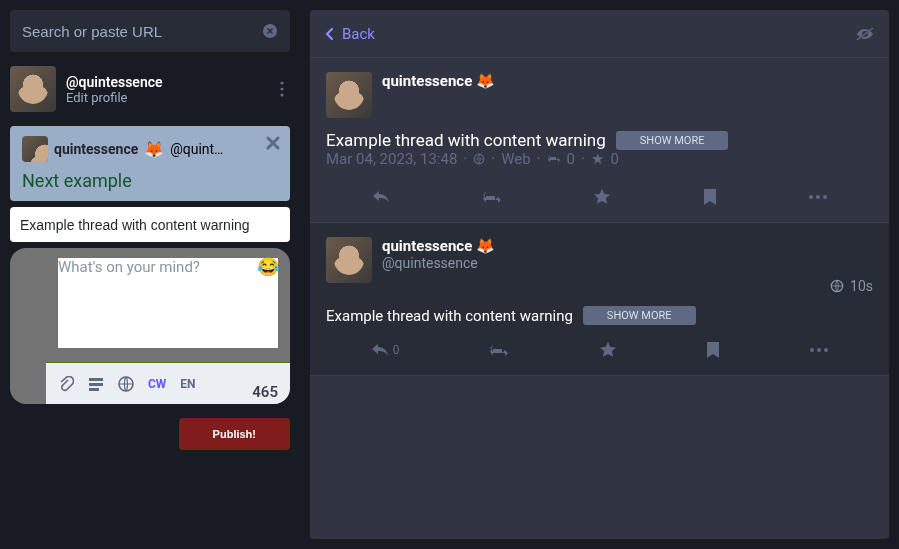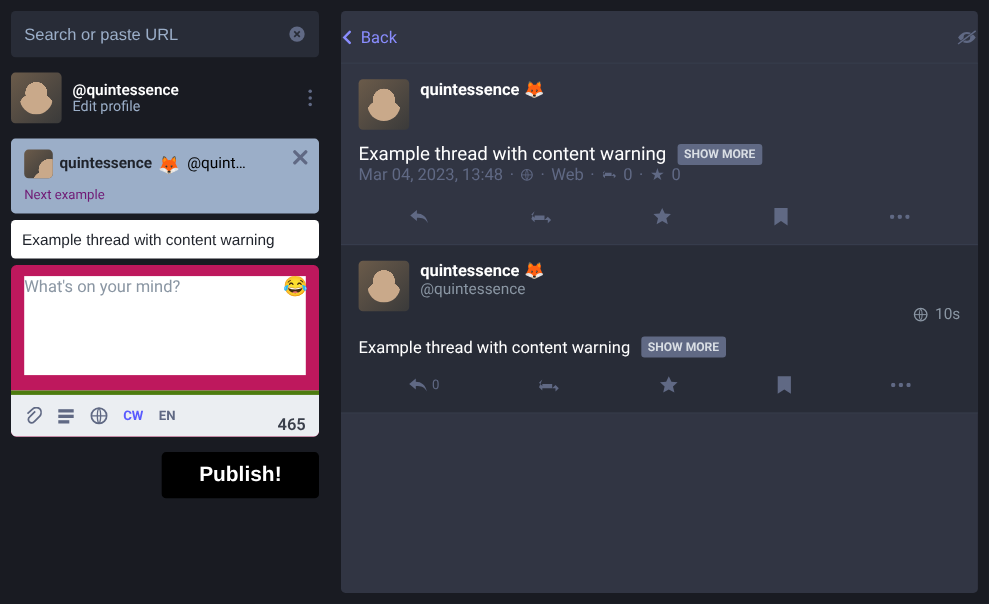--- a/index.html
+++ b/index.html
@@ -70,96 +70,97 @@
     border-radius: 4px;
     padding: 10px 12px;
     color: #1f232b;
     margin-bottom: 6px;
     position: relative;
   }
   .thread-preview .row1 { display:flex; align-items:center; gap:6px; margin-bottom:8px; }
   .thread-preview .name { font-weight:700; font-size:14px; color:#1f232b; }
   .thread-preview .hand { font-size:14px; color:#000000; white-space:nowrap; overflow:hidden; text-overflow:ellipsis; max-width:60px; }
   .thread-preview .close-x { position:absolute; right:10px; top:10px; color:#606984; font-size:16px; cursor:pointer; }
-  .thread-preview .body { font-size:12px; color:#701a75; }
+  .thread-preview .body { font-size:18px; color:#14532d; }
   .emoji { display:inline-block; }
   .cw-bar {
     background:#fff;
     border-radius:4px;
     padding:8px 10px;
     margin-bottom:6px;
   }
   .cw-bar input {
     width:100%;
     border:none;
     outline:none;
     font-size:14px;
     color:#1f232b;
   }
   .compose-box {
-    background:#be185d;
-    border-radius:5px;
+    background:#737373;
+    border-radius:16px;
     overflow:hidden;
+    padding-left:36px;
   }
   .compose-text {
     min-height:110px;
     padding:10px 12px;
     position:relative;
   }
   .compose-text textarea {
     width:100%;
     height:90px;
     border:none;
     outline:none;
     resize:none;
     font-size:15px;
     color:#1f232b;
     font-family:inherit;
   }
   .compose-text textarea::placeholder { color:#8a96a3; }
   .emoji-btn { position:absolute; right:10px; top:8px; font-size:18px; cursor:pointer; }
   .compose-toolbar {
     background:#ebeef2;
-    border-top:4px solid #4d7c0f;
+    border-top:1px solid #4d7c0f;
     height:42px;
     display:flex;
     align-items:center;
     padding:0 12px;
     gap:14px;
   }
   .tb-icon { color:#606984; font-size:16px; cursor:pointer; }
   .tb-cw { color:#595aff; font-weight:700; font-size:12px; cursor:pointer; }
   .tb-lang { color:#606984; font-weight:700; font-size:12px; cursor:pointer; }
   .tb-count { margin-left:auto; color:#3a3f4b; font-weight:600; font-size:15px;margin-top:16px; }
   .publish-row { display:flex; justify-content:flex-end; padding:14px 10px 0 0; }
   .publish-btn {
-    background:#000000;
+    background:#7f1d1d;
     color:#fff;
     border:none;
     border-radius:4px;
     padding:10px 34px;
     font-weight:700;
-    font-size:19px;
+    font-size:11px;
     cursor:pointer;
   }
   
   .right-col {
     flex:1;
     margin:10px;
     background:#313543;
     border-radius:4px;
     overflow:hidden;
     display:flex;
     flex-direction:column;
   }
   .rc-header {
     height:48px;
     display:flex;
     align-items:center;
-    padding:0 0;
+    padding:0 14px;
     border-bottom:1px solid #393f4f;
   }
   .back-group { display:flex; align-items:center; gap:8px; color:#8a8dff; font-size:15px; cursor:pointer; }
   .back-arrow { font-size:16px; }
   .eye-off { margin-left:auto; color:#606984; font-size:16px; cursor:pointer; }
   .post {
     padding:14px 16px 10px 16px;
     border-bottom:1px solid #393f4f;
     background:#313543;
   }
@@ -168,22 +169,22 @@
   .post-names .dn { font-weight:700; font-size:15px; color:#fff; display:flex; align-items:center; gap:4px; }
   .post-names .un { color:#8a96a3; font-size:14px; }
   .post-meta-right { margin-left:auto; color:#8a96a3; font-size:14px; display:flex; align-items:center; gap:6px;margin-top:41px; }
   .post-body { margin-top:12px; display:flex; align-items:center; gap:10px; flex-wrap:wrap; }
   .post-body .txt { font-size:17px; color:#fff; }
   .post-body.small .txt { font-size:15px; }
   .show-more {
     background:#606984;
     color:#d9dee4;
     font-size:11px;
-    font-weight:700;
-    padding:3px 6px;
+    font-weight:400;
+    padding:3px 24px;
     border-radius:3px;
     cursor:pointer;
   }
   .post-meta {
     color:#606984;
     font-size:15px;
     display:flex;
     align-items:center;
     gap:6px;
   }

